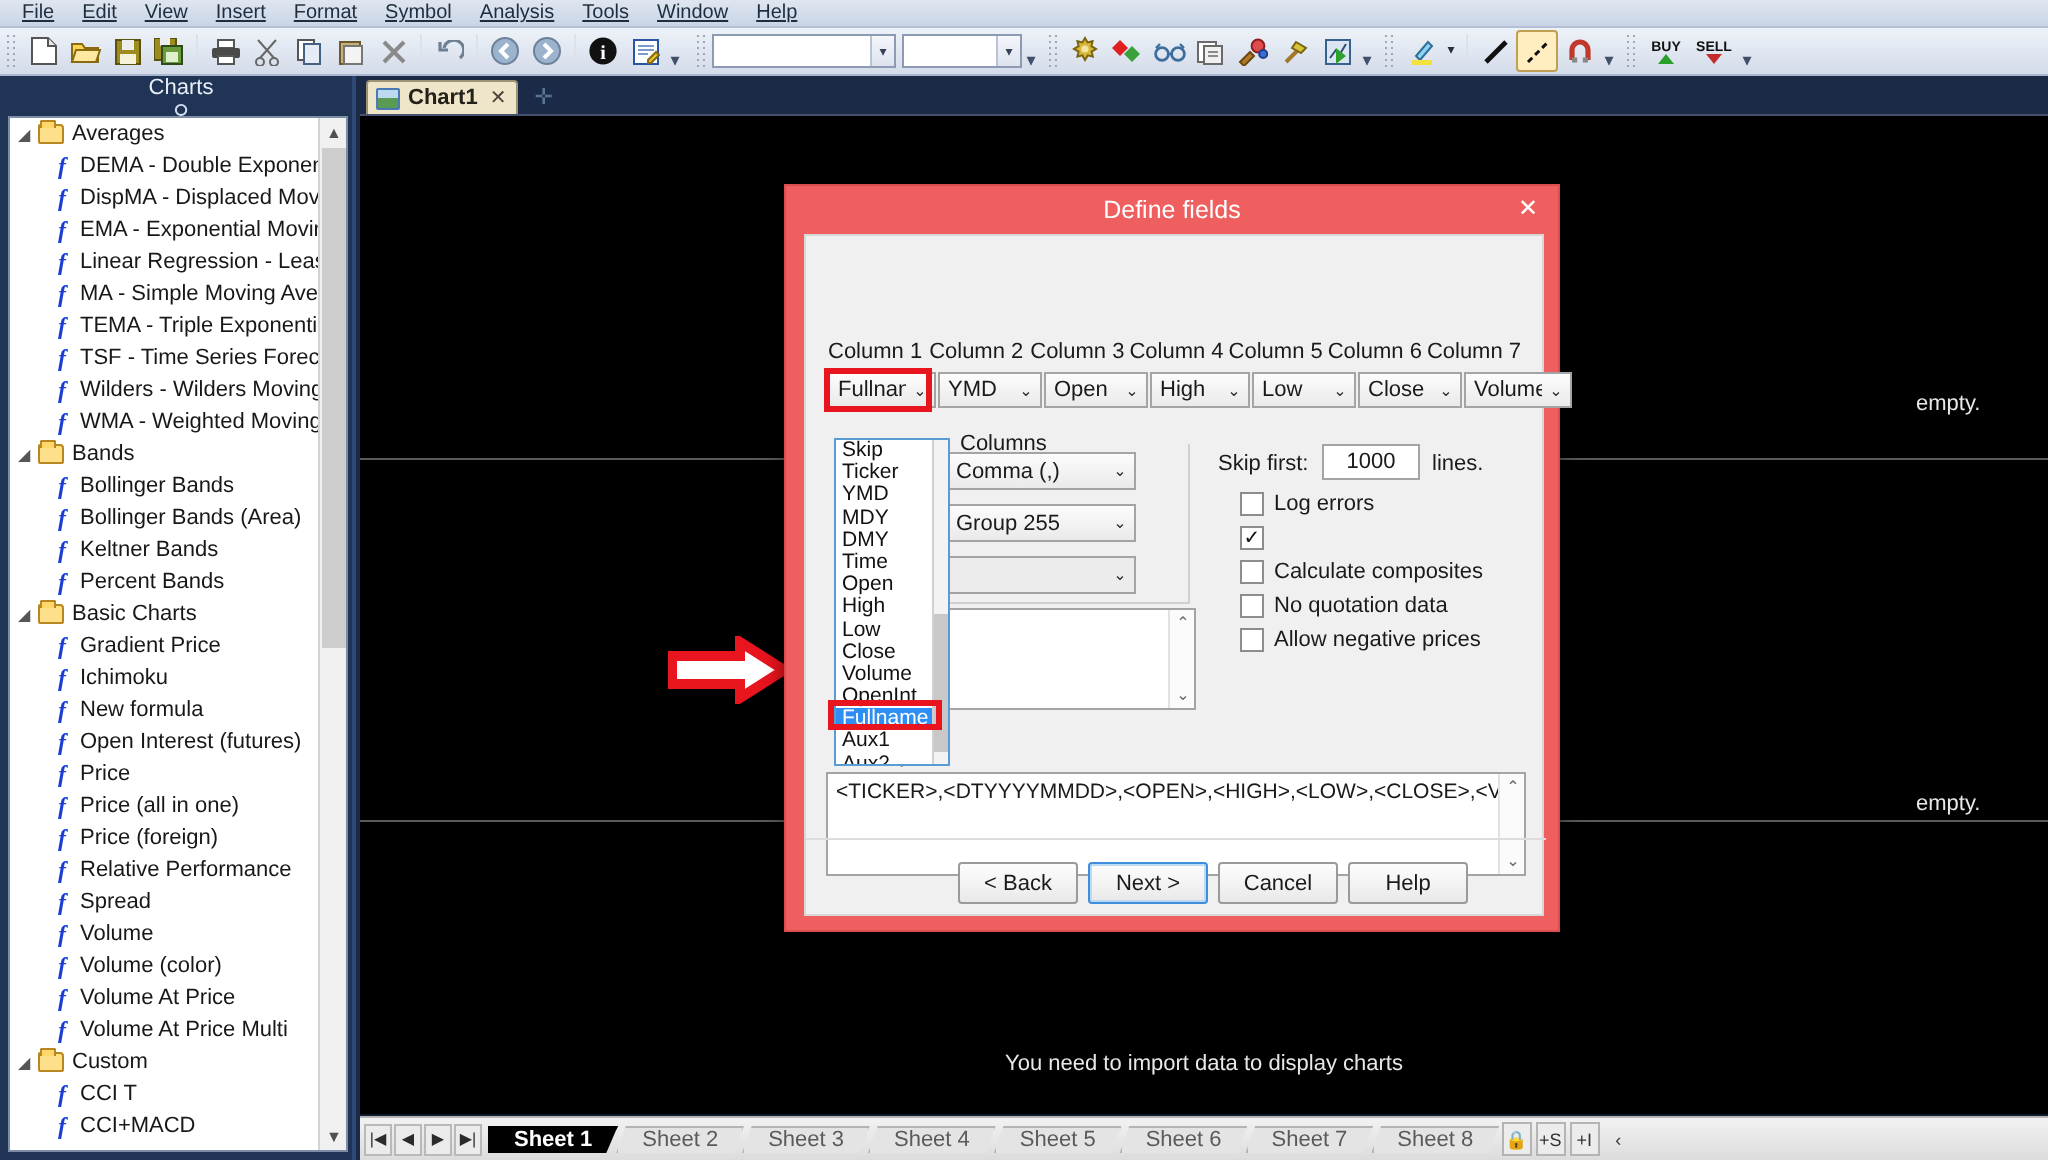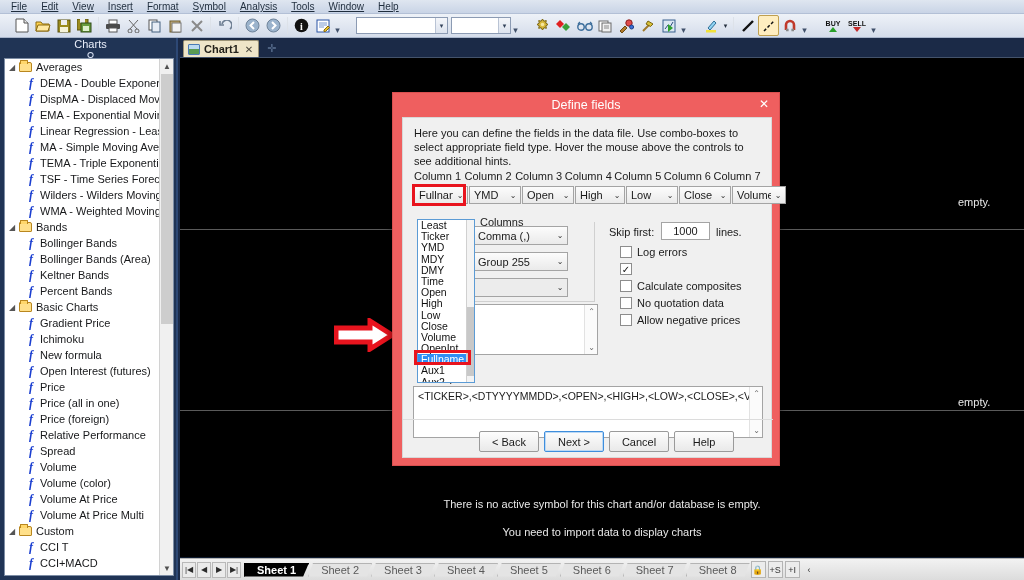--- a/index.html
+++ b/index.html
@@ -634,21 +634,20 @@
       <span class="tab-plus">✛</span>
     </div>
 
     <div class="canvas">
       <div class="pane-line" style="top:171px;"></div>
       <div class="pane-line" style="top:352px;"></div>
 
       <div class="msg left" style="top:138px;left:778px;width:70px;">empty.</div>
       <div class="msg left" style="top:338px;left:778px;width:70px;">empty.</div>
 
-      <div class="msg" style="top:440px;">There is no active symbol for this chart and/or database is empty.</div>
       <div class="msg" style="top:468px;">You need to import data to display charts</div>
     </div>
 
     <div class="sheetbar">
       <div class="nav-btn">|◀</div>
       <div class="nav-btn">◀</div>
       <div class="nav-btn">▶</div>
       <div class="nav-btn" style="margin-right:3px;">▶|</div>
       <div id="sheet-tabs" style="display:flex;align-items:center;">
           <div class="sheet-tab active">
@@ -690,21 +689,20 @@
   </div>
 
   <div class="dlg">
     <div class="dlg-title">
       <span>Define fields</span>
       <span class="dlg-close">✕</span>
     </div>
 
     <div class="dlg-body">
 
-      <div class="dlg-intro">Here you can define the fields in the data file. Use combo-boxes to select appropriate field type. Hover the mouse above the controls to see additional hints.</div>
 
       <div id="col-headers" class="colhdr-row">
           <div class="colhdr" style="width: 52px;">Column 1</div>
           <div class="colhdr" style="width: 52px;">Column 2</div>
           <div class="colhdr" style="width: 51px;">Column 3</div>
           <div class="colhdr" style="width: 51px;">Column 4</div>
           <div class="colhdr" style="width: 51px;">Column 5</div>
           <div class="colhdr" style="width: 51px;">Column 6</div>
           <div class="colhdr" style="width: 52px;">Column 7</div>
         </div>
@@ -739,21 +737,21 @@
               <span class="cv">Volume</span>
               <span class="carr">⌄</span>
             </div>
           </div>
         </div>
 
       <div class="redbox" style="left:9px;top:66px;width:54px;height:22px;"></div>
 
       <div class="dropdown">
         <div id="dd-items" style="position:absolute;left:0;top:0;width:50px;">
-            <div class="dd-item">Least</div>
+            <div class="dd-item">Skip</div>
             <div class="dd-item">Ticker</div>
             <div class="dd-item">YMD</div>
             <div class="dd-item">MDY</div>
             <div class="dd-item">DMY</div>
             <div class="dd-item">Time</div>
             <div class="dd-item">Open</div>
             <div class="dd-item">High</div>
             <div class="dd-item">Low</div>
             <div class="dd-item">Close</div>
             <div class="dd-item">Volume</div>

